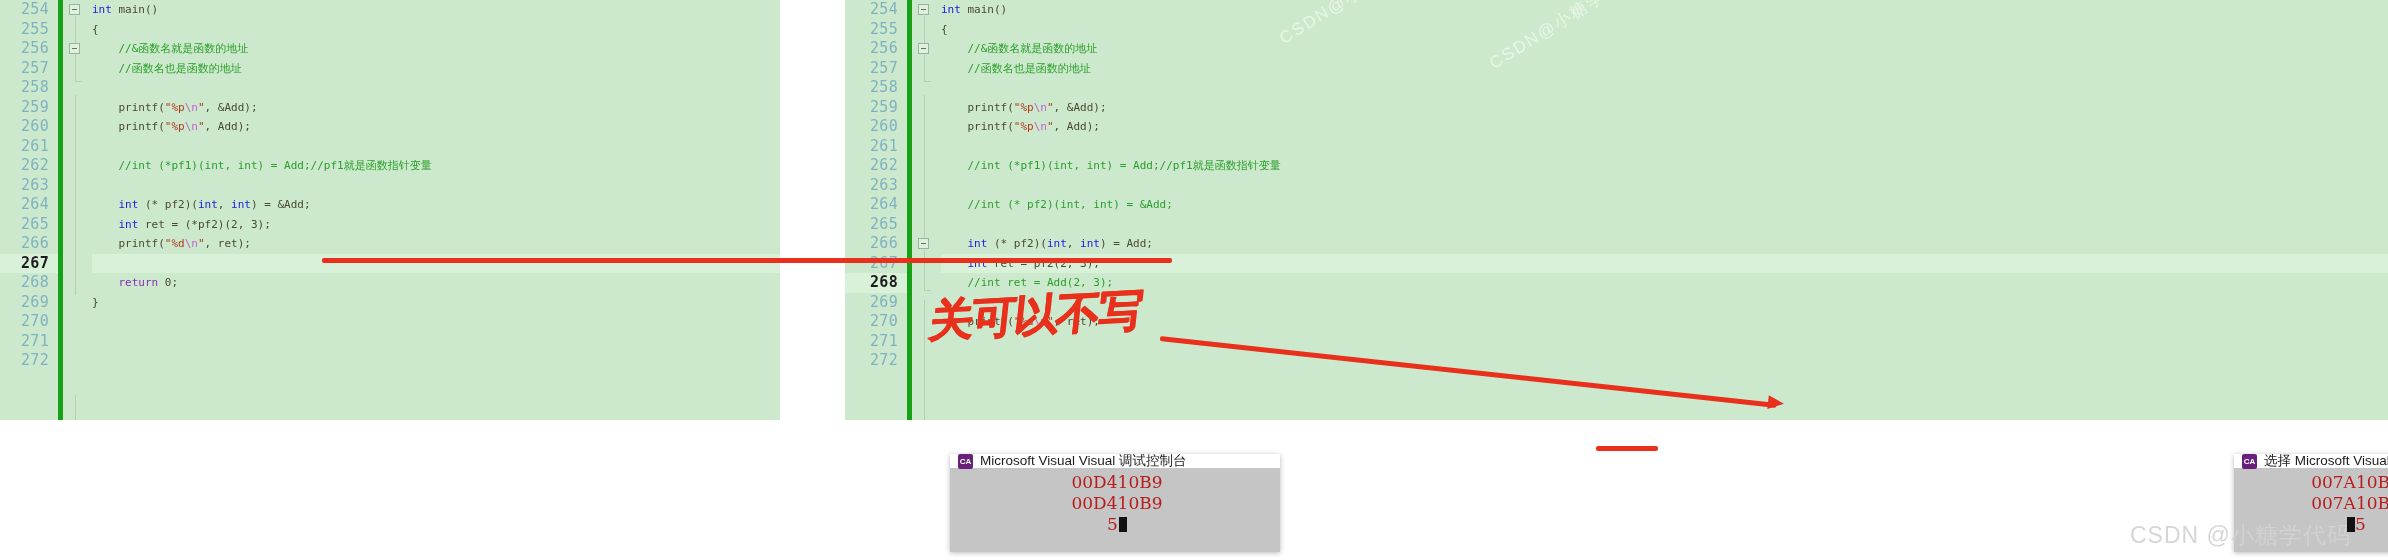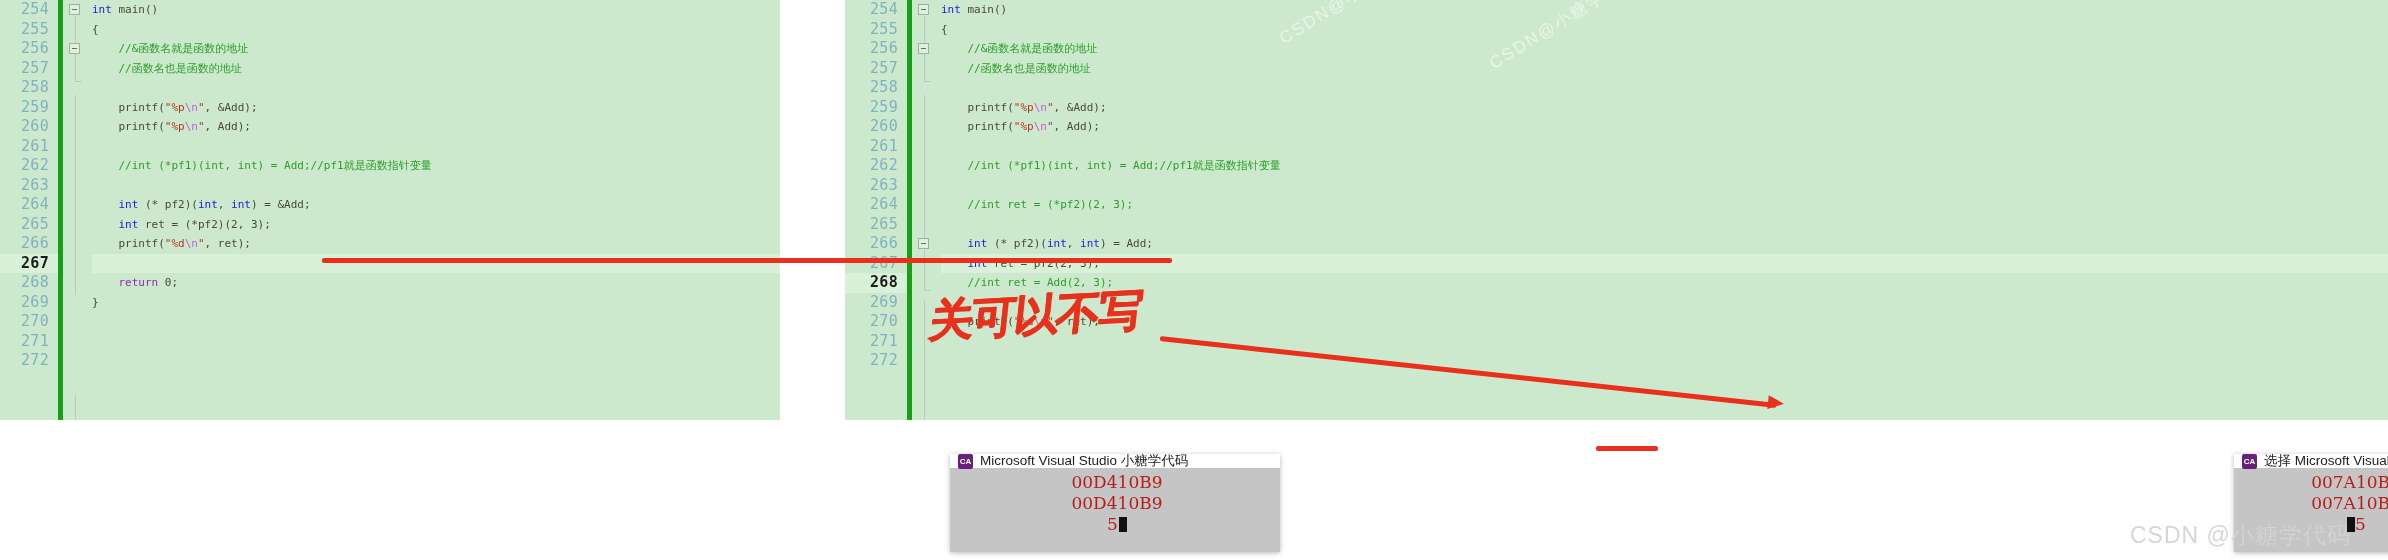--- a/index.html
+++ b/index.html
@@ -245,21 +245,21 @@
         <div class="cl"><span class="kw">int</span><span class="id"> main()</span></div>
         <div class="cl"><span class="pn">{</span></div>
         <div class="cl"><span class="cm">    //&amp;函数名就是函数的地址</span></div>
         <div class="cl"><span class="cm">    //函数名也是函数的地址</span></div>
         <div class="cl">&nbsp;</div>
         <div class="cl"><span class="id">    printf(</span><span class="str">"</span><span class="str">%p</span><span class="esc">\n</span><span class="str">"</span><span class="id">, &amp;Add);</span></div>
         <div class="cl"><span class="id">    printf(</span><span class="str">"</span><span class="str">%p</span><span class="esc">\n</span><span class="str">"</span><span class="id">, Add);</span></div>
         <div class="cl">&nbsp;</div>
         <div class="cl"><span class="cm">    //int (*pf1)(int, int) = Add;//pf1就是函数指针变量</span></div>
         <div class="cl">&nbsp;</div>
-        <div class="cl"><span class="cm">    //int ret = (*pf2)(2, 3);</span></div>
+        <div class="cl"><span class="cm">    //int (* pf2)(int, int) = &amp;Add;</span></div>
         <div class="cl">&nbsp;</div>
         <div class="cl"><span class="id">    </span><span class="kw">int</span><span class="id"> (* pf2)(</span><span class="kw">int</span><span class="id">, </span><span class="kw">int</span><span class="id">) = Add;</span></div>
         <div class="cl hl-row"><span class="id">    </span><span class="kw">int</span><span class="id"> ret = pf2(2, 3);</span></div>
         <div class="cl"><span class="cm">    //int ret = Add(2, 3);</span></div>
         <div class="cl">&nbsp;</div>
         <div class="cl"><span class="id">    printf(</span><span class="str">"</span><span class="str">%d</span><span class="esc">\n</span><span class="str">"</span><span class="id">, ret);</span></div>
         <div class="cl">&nbsp;</div>
       </div>
     <div class="wm" style="left:430px;top:30px;">CSDN@小糖学代码</div>
     <div class="wm" style="left:640px;top:55px;">CSDN@小糖学代码</div>
@@ -270,21 +270,21 @@
   <div class="redline" style="left:322px;top:258px;width:850px;"></div>
 
   <div class="redline" style="left:1160px;top:336px;width:620px;transform:rotate(6.2deg);"></div>
   <div class="arrowhead" style="left:1768px;top:396px;transform:rotate(6.2deg);"></div>
 
   <div class="redline" style="left:1596px;top:446px;width:62px;height:5px;"></div>
 
   <div class="console" style="left:950px;top:454px;width:330px;">
     <div class="titlebar">
       <div class="vsicon">CA</div>
-      <div class="ttl">Microsoft Visual Studio 小糖学代码</div>
+      <div class="ttl">Microsoft Visual Visual 调试控制台</div>
     </div>
     <div class="body" style="height:80px;">
       <div class="outline">00D410B9</div>
       <div class="outline">00D410B9</div>
       <div class="outline"><span>5</span><span class="caret"></span></div>
     </div>
 
   </div>
 
   <div class="console" style="left:2234px;top:454px;width:240px;">

